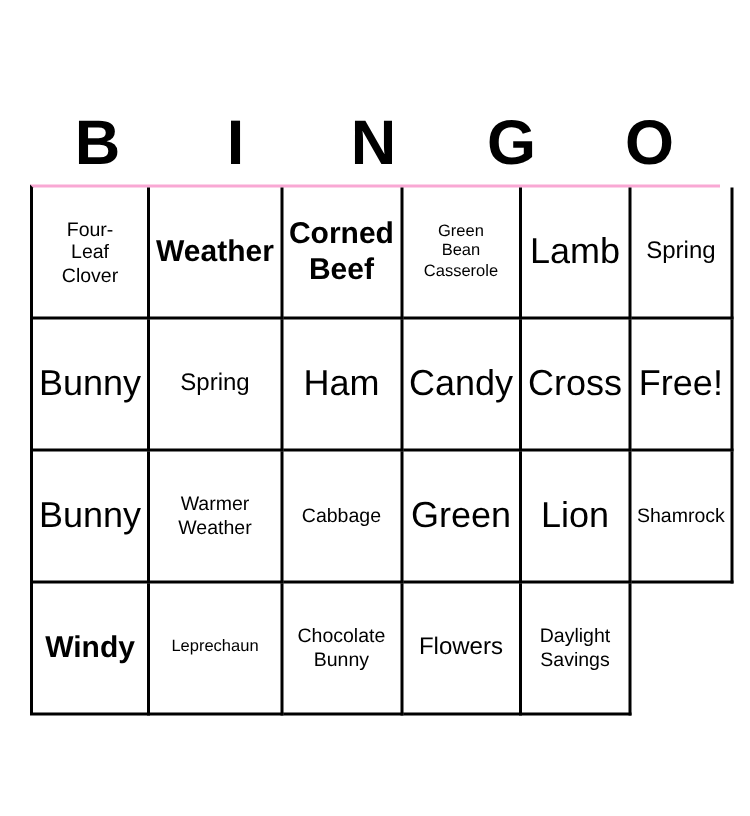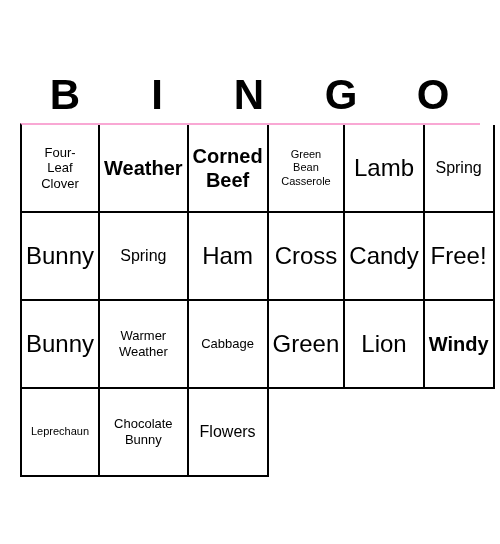--- a/index.html
+++ b/index.html
@@ -85,49 +85,55 @@
       <div class="bingo-cell">
         <span class="size-xl">Bunny</span>
       </div>
       <div class="bingo-cell">
         <span class="size-md">Spring</span>
       </div>
       <div class="bingo-cell">
         <span class="size-xl">Ham</span>
       </div>
       <div class="bingo-cell">
-        <span class="size-xl">Cross</span>
+        <span class="size-xl">Candy</span>
       </div>
       <div class="bingo-cell">
-        <span class="size-xl">Candy</span>
+        <span class="size-xl">Cross</span>
       </div>
       <div class="bingo-cell">
         <span class="size-xl">Free!</span>
       </div>
       <div class="bingo-cell">
         <span class="size-xl">Bunny</span>
       </div>
       <div class="bingo-cell">
         <span class="size-sm">Warmer<br>Weather</span>
       </div>
       <div class="bingo-cell">
         <span class="size-sm">Cabbage</span>
       </div>
       <div class="bingo-cell">
         <span class="size-xl">Green</span>
       </div>
       <div class="bingo-cell">
         <span class="size-xl">Lion</span>
       </div>
       <div class="bingo-cell">
+        <span class="size-sm">Shamrock</span>
+      </div>
+      <div class="bingo-cell">
         <span class="size-lg">Windy</span>
       </div>
       <div class="bingo-cell">
         <span class="size-xs">Leprechaun</span>
       </div>
       <div class="bingo-cell">
         <span class="size-sm">Chocolate<br>Bunny</span>
       </div>
       <div class="bingo-cell">
         <span class="size-md">Flowers</span>
       </div>
+      <div class="bingo-cell">
+        <span class="size-sm">Daylight<br>Savings</span>
+      </div>
     </div>
 </div>
 
 </body></html>

